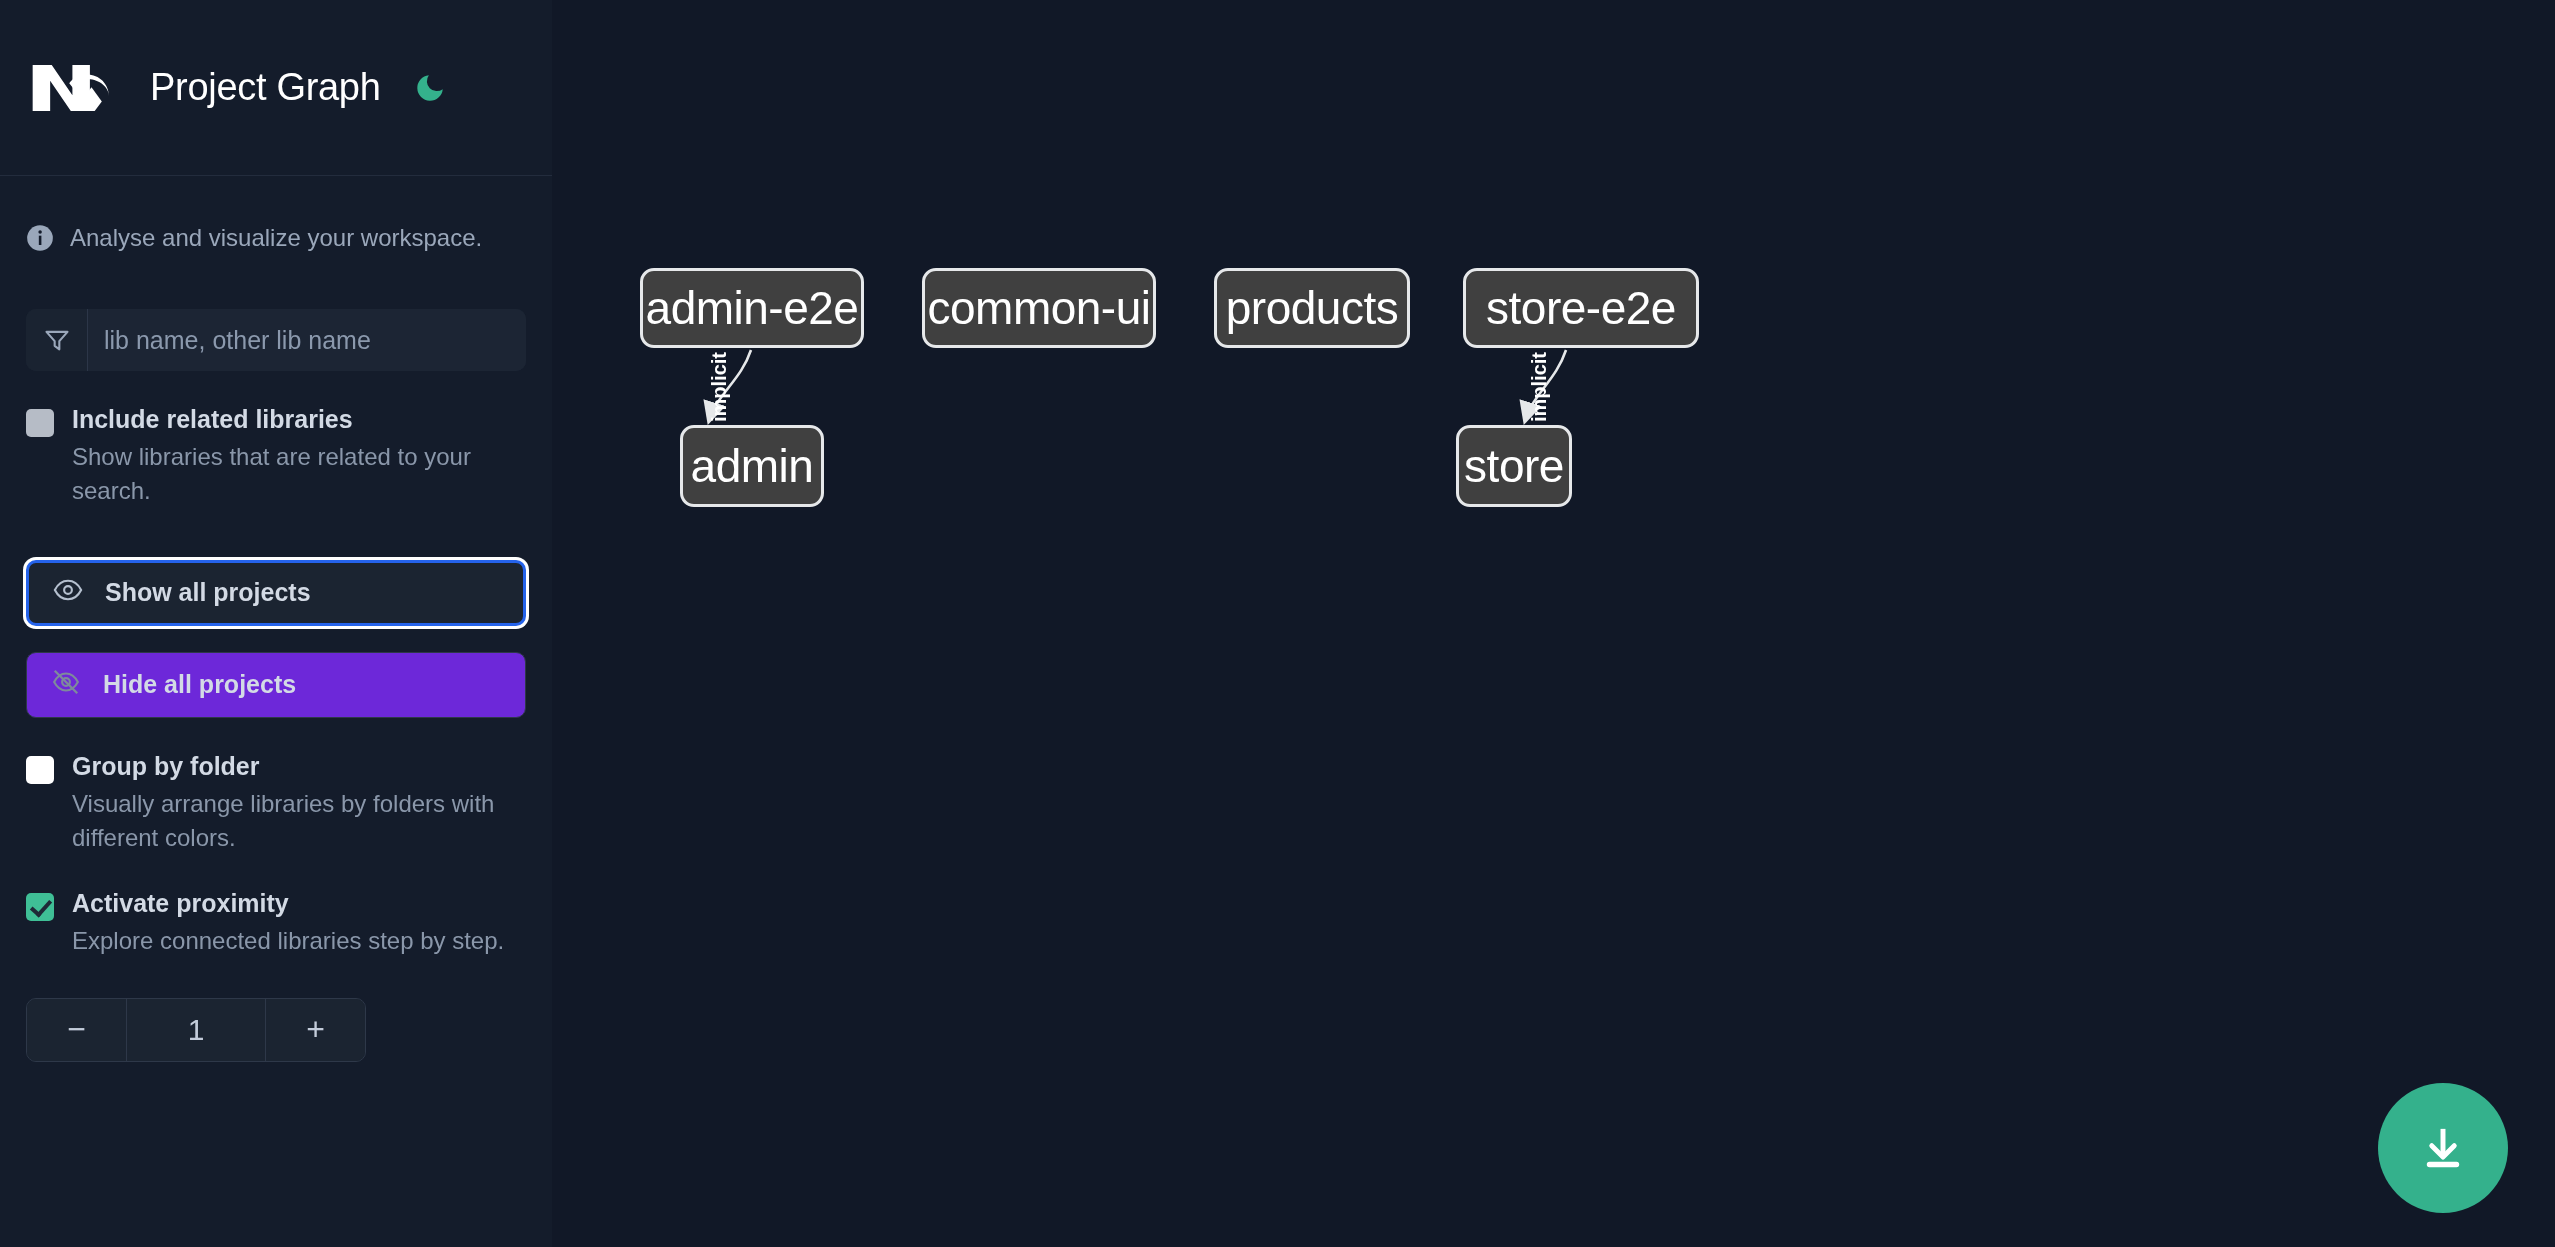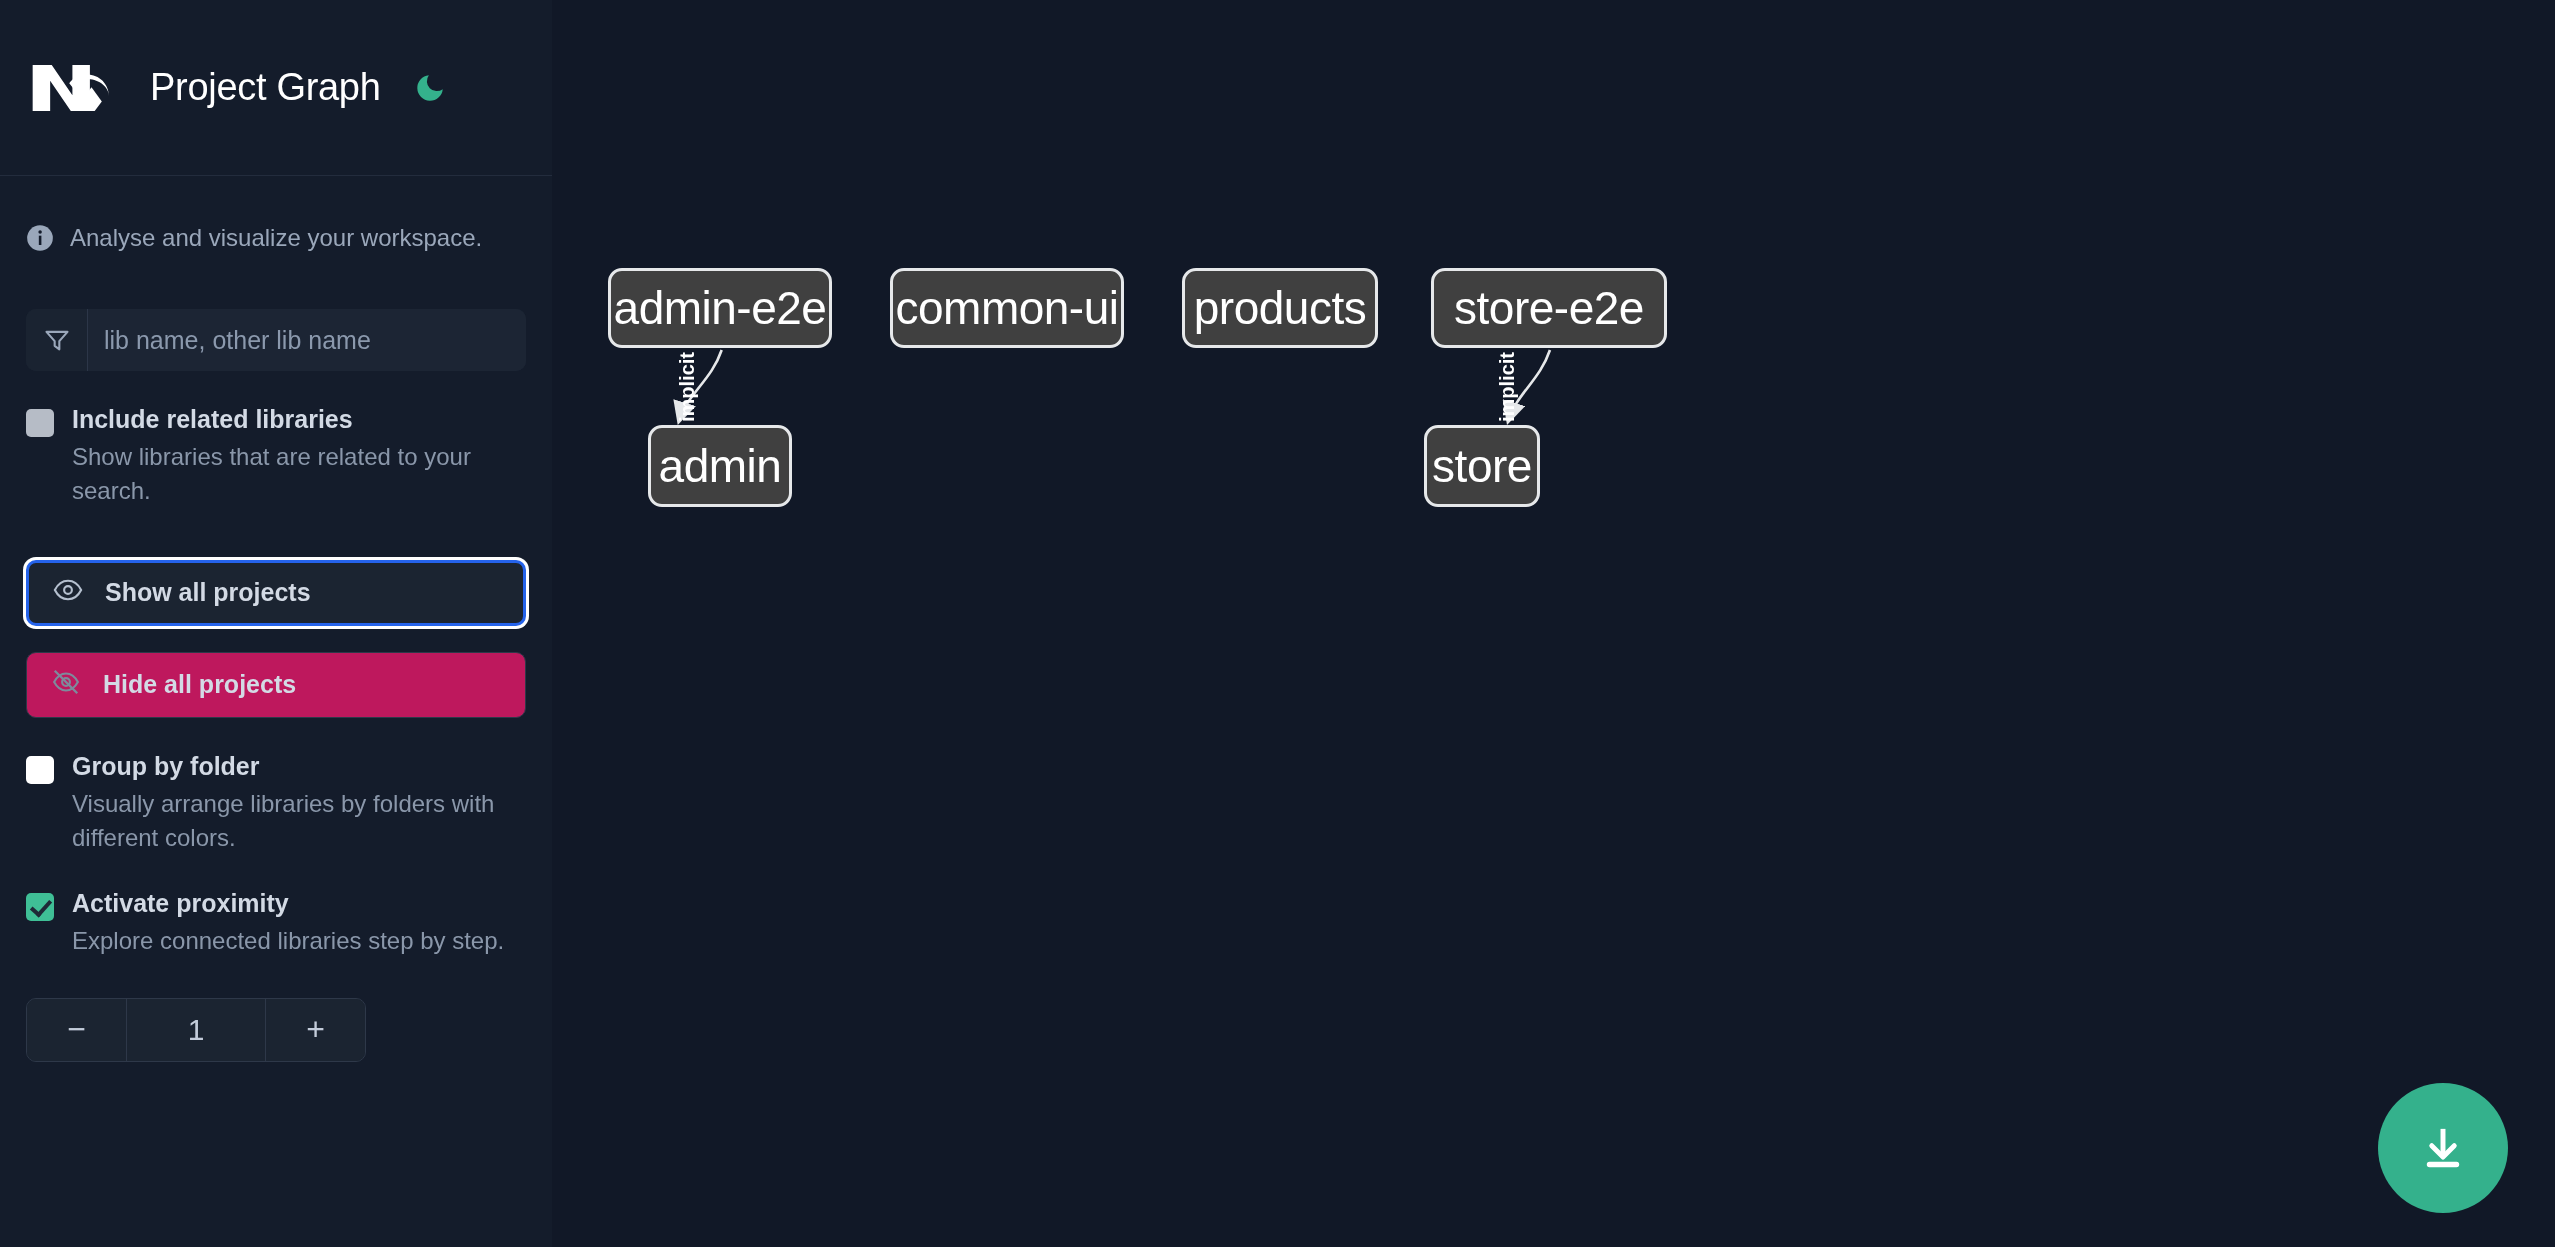--- a/index.html
+++ b/index.html
@@ -2,21 +2,21 @@
 <html><head>
 <meta charset="utf-8">
 <style>
   * { box-sizing: border-box; margin: 0; padding: 0; }
   html, body {
     width: 2555px; height: 1247px;
     background: #111827;
     font-family: "Liberation Sans", sans-serif;
     overflow: hidden;
   }
-  .app { position: relative; width: 2555px; height: 1247px; display: flex; }
+  .app { position: relative; width: 2555px; height: 1247px; display: flex; gap: 32px; }
 
   
   .sidebar {
     width: 552px; height: 1247px;
     background: #141c2b;
     position: relative;
     flex: 0 0 552px;
     overflow: hidden;
   }
   .sidebar-header {
@@ -135,21 +135,21 @@
     height: 66px;
     border-radius: 10px;
     display: flex;
     align-items: center;
     padding-left: 24px;
     gap: 22px;
     color: #d3dae5;
     font-size: 25px;
     font-weight: bold;
     cursor: pointer;
-    background: #be185d;
+    background: #6d28d9;
     border: 1px solid #2e3849;
   }
   .btn.focused {
     border: 3px solid #2563eb;
     box-shadow: 0 0 0 3px #ffffff;
     background: #1b2431;
   }
   .btn-show { margin-top: 52px; }
   .btn-hide { margin-top: 26px; }
 

